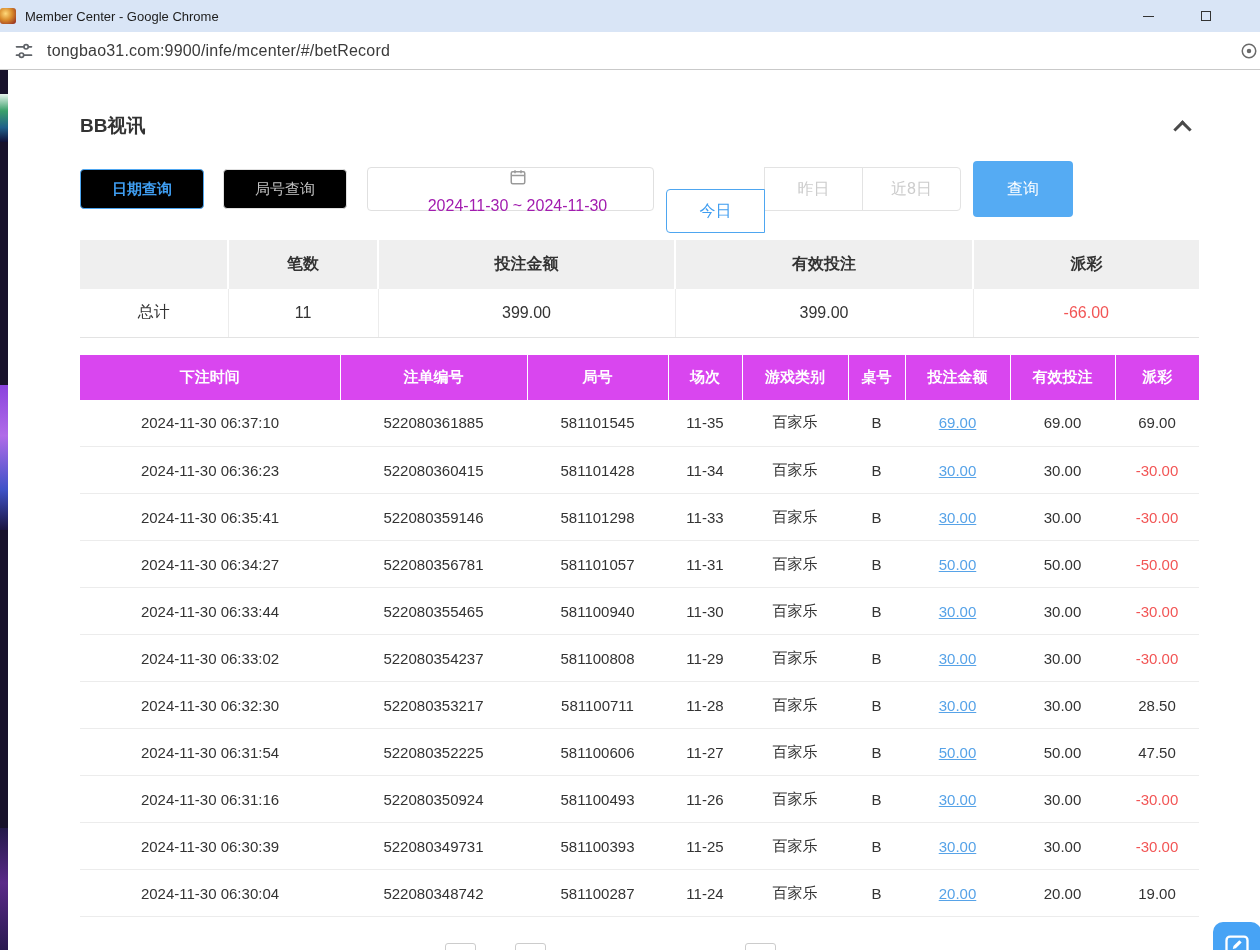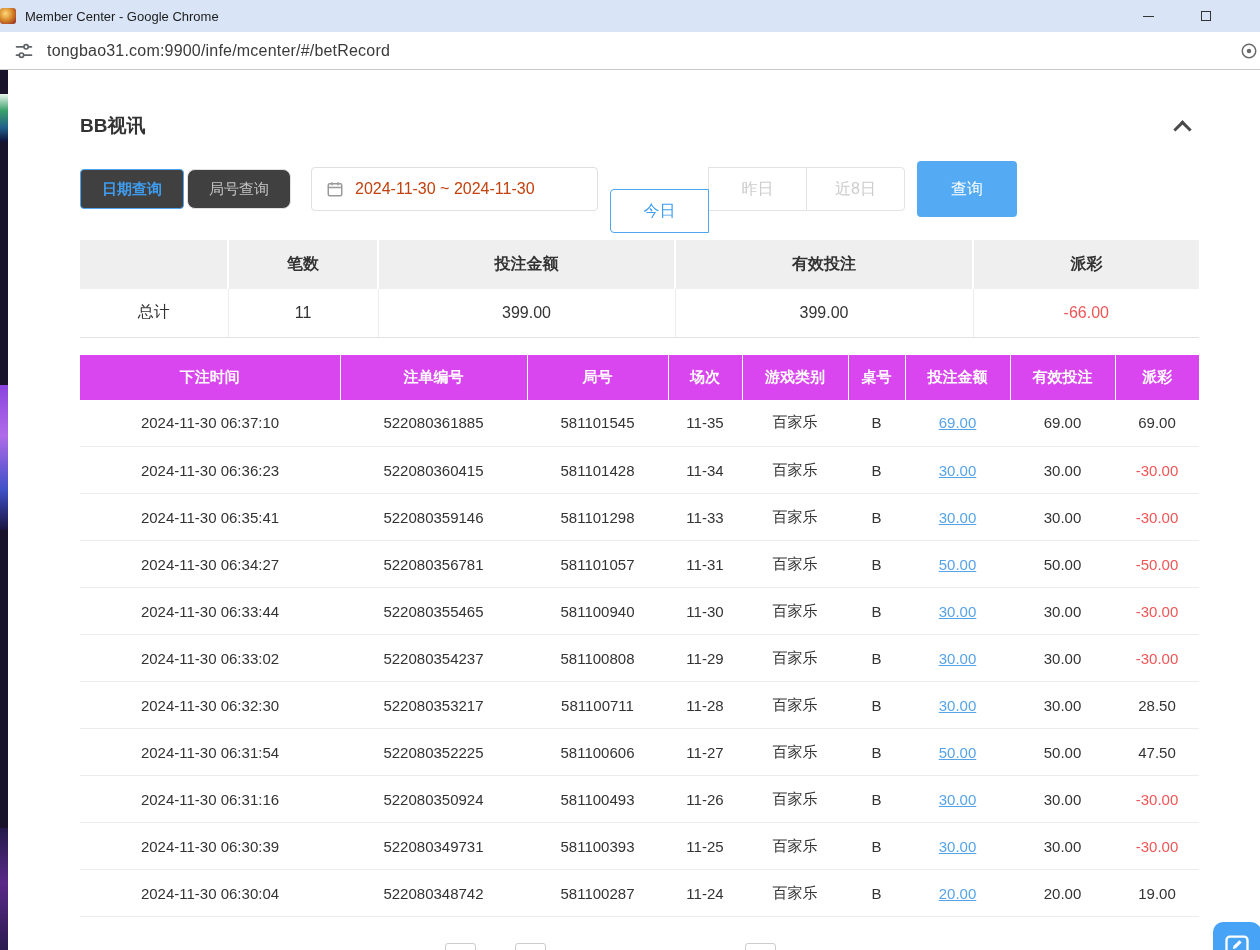--- a/index.html
+++ b/index.html
@@ -32,24 +32,24 @@
   .frag3 { top: 758px; height: 122px; background: linear-gradient(180deg, #241a4a 0%, #5a2a88 45%, #2a1a50 100%); }
 
   .content { position: absolute; left: 80px; top: 0; width: 1119px; }
 
   .section-header { margin-top: 42px; height: 28px; display: flex; align-items: center; justify-content: space-between; }
   .section-title { font-size: 19px; font-weight: bold; color: #333; }
   .chevron-up { width: 13px; height: 13px; border-top: 3px solid #4a4a4a; border-left: 3px solid #4a4a4a; transform: rotate(45deg); margin: 7px 10px 0 0; }
 
   
   .filter-row { margin-top: 27px; display: flex; align-items: center; height: 44px; }
-  .tab-btn { width: 104px; height: 40px; border: 1px solid #e0e0e0; border-radius: 4px; background: #404040; font-size: 15px; color: #c4c4c4; font-family: inherit; cursor: pointer; }
+  .tab-btn { width: 124px; height: 40px; border: 1px solid #e0e0e0; border-radius: 4px; background: #000000; font-size: 15px; color: #c4c4c4; font-family: inherit; cursor: pointer; }
   .tab-btn.active { border-color: #4ea6f0; color: #3f9df0; font-weight: bold; }
-  .tab-btn + .tab-btn { margin-left: 3px; border-radius: 8px; }
-  .date-box { margin-left: 20px; width: 287px; height: 44px; border: 1px solid #e0e0e0; border-radius: 4px; display: flex; align-items: center; padding-left: 14px; gap: 11px; font-size: 16px; color: #c2410c; cursor: pointer; background: #fff; }
+  .tab-btn + .tab-btn { margin-left: 19px; }
+  .date-box { margin-left: 20px; width: 287px; height: 44px; border: 1px solid #e0e0e0; border-radius: 4px; display: flex; align-items: center; padding-left: 14px; gap: 11px; font-size: 16px; color: #a21caf; cursor: pointer; background: #fff; flex-direction: column; }
   .seg-group { margin-left: 12px; display: flex; height: 44px; }
   .seg { width: 99px; height: 44px; border: 1px solid #e3e3e3; background: #fff; font-size: 16px; color: #ccc; margin-left: -1px; font-family: inherit; cursor: pointer; }
   .seg:first-child { border-radius: 4px 0 0 4px; margin-left: 0; }
   .seg:last-child { border-radius: 0 4px 4px 0; }
   .seg.active { border-color: #4ea6f0; color: #3f9df0; position: relative; z-index: 2; margin-top: 22px; }
   .primary-btn { margin-left: 12px; width: 100px; height: 56px; border: none; border-radius: 4px; background: #55abf3; color: #fff; font-size: 16px; font-family: inherit; cursor: pointer; }
 
   
   table { border-collapse: collapse; }
   .summary { margin-top: 29px; width: 1119px; table-layout: fixed; }

